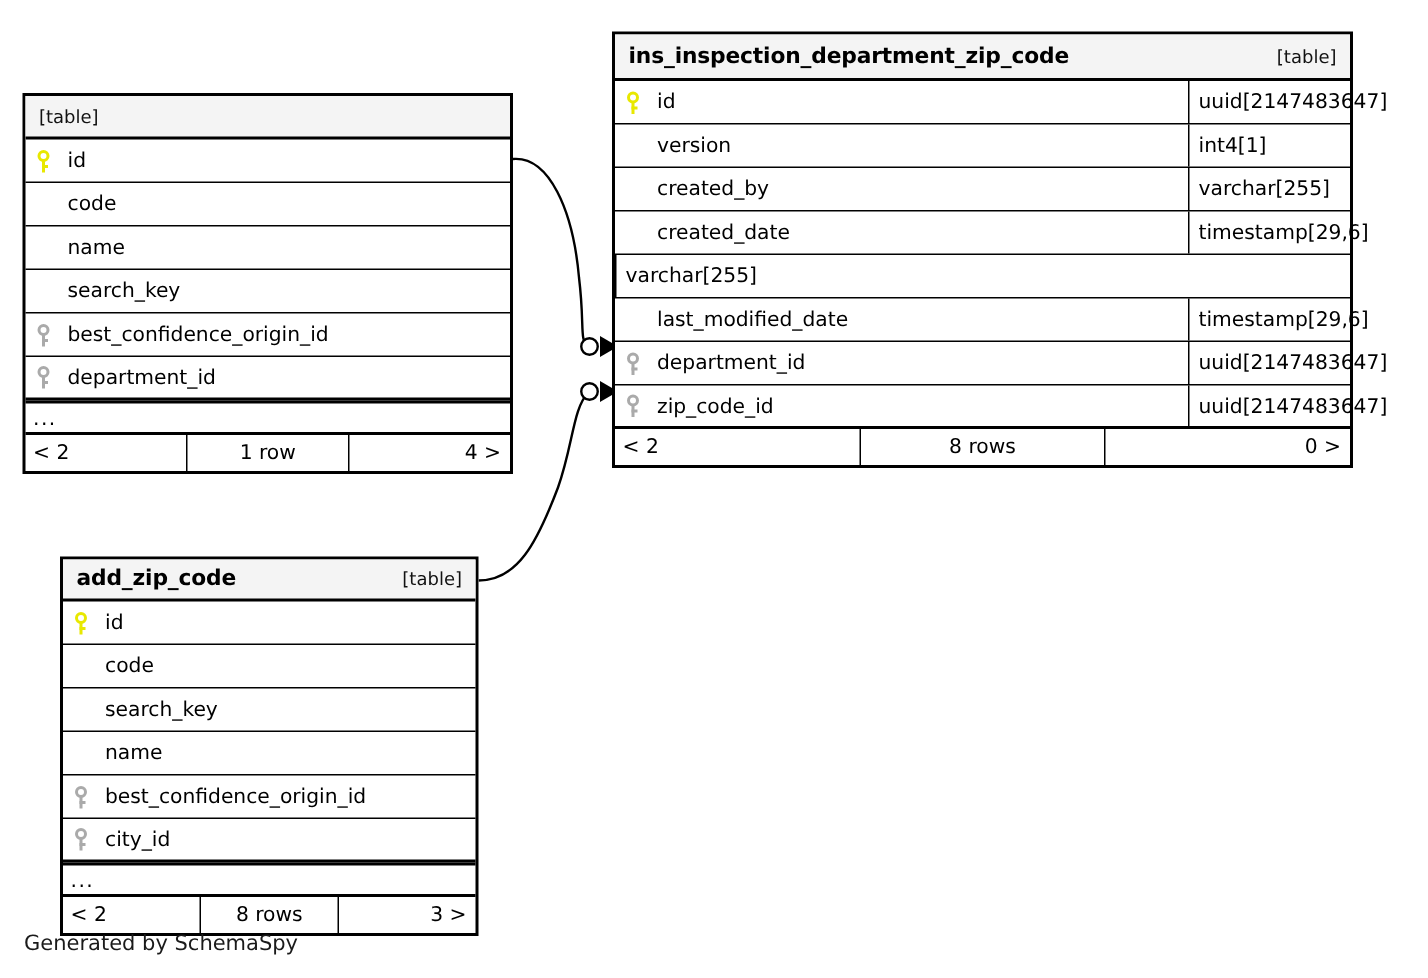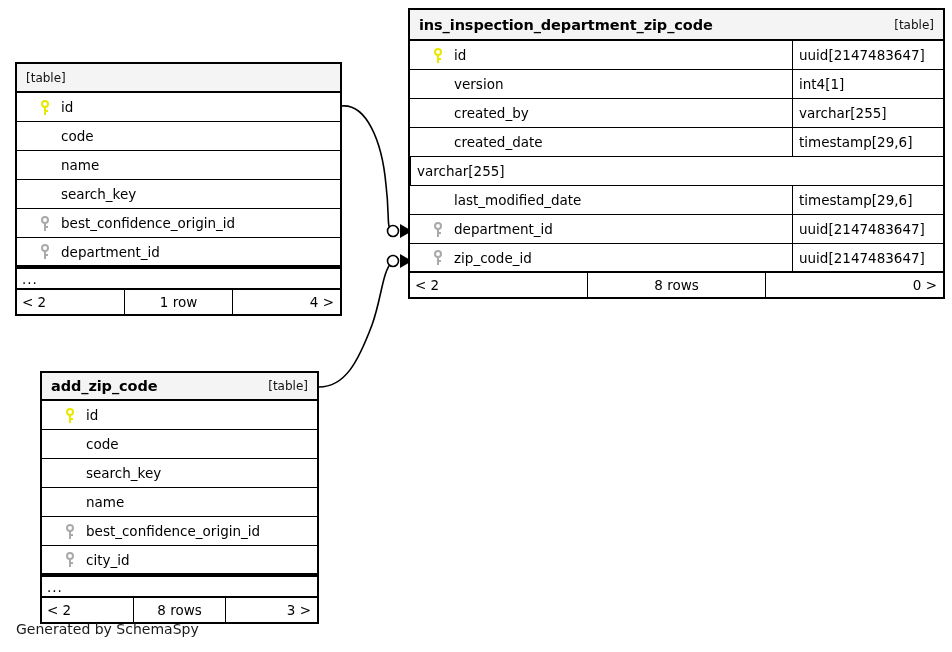--- a/index.html
+++ b/index.html
@@ -60,21 +60,21 @@
     display: flex;
     align-items: stretch;
     box-sizing: border-box;
     border-bottom: 1px solid #000000;
   }
   .col-name {
     flex: 1 1 auto;
     display: flex;
     align-items: center;
     box-sizing: border-box;
-    padding-left: 24px;
+    padding-left: 8px;
     min-width: 0;
   }
   .col-type {
     flex: 0 0 auto;
     display: flex;
     align-items: center;
     box-sizing: border-box;
     border-left: 1px solid #000000;
     padding-left: 6px;
     font-size: 13.5px;
@@ -168,21 +168,21 @@
         <path d="M 342 106 C 366 104 382 140 386 185 C 390 218 386 226 392 231" fill="none" stroke="#000000" stroke-width="1.6"></path>
         <circle cx="393" cy="231" r="5.5" fill="#ffffff" stroke="#000000" stroke-width="1.6"></circle>
         <path d="M 400 224 L 412 231 L 400 238 Z" fill="#000000"></path>
         <path d="M 319 387 C 345 387 358 362 372 325 C 382 297 382 272 392 262" fill="none" stroke="#000000" stroke-width="1.6"></path>
         <circle cx="393" cy="261" r="5.5" fill="#ffffff" stroke="#000000" stroke-width="1.6"></circle>
         <path d="M 400 254 L 412 261 L 400 268 Z" fill="#000000"></path>
       </g>
   </svg>
 
   <div id="tables-layer">
-      <div class="table-box" style="left: 408px; top: 8px; width: 537px;">
+      <div class="table-box" style="left: 408px; top: 21px; width: 494px;">
         <div class="tbl-header" style="height:31px">
           <span class="tbl-title">ins_inspection_department_zip_code</span>
           <span class="tbl-tag">[table]</span>
         </div>
         <div class="col-row" style="height:29px;border-bottom-width:1px">
           <div class="col-name" style="width:382px;flex:0 0 382px">
             <span class="keyslot">
               <span class="key pk">
                 <span class="head"></span>
                 <span class="stem"></span>

